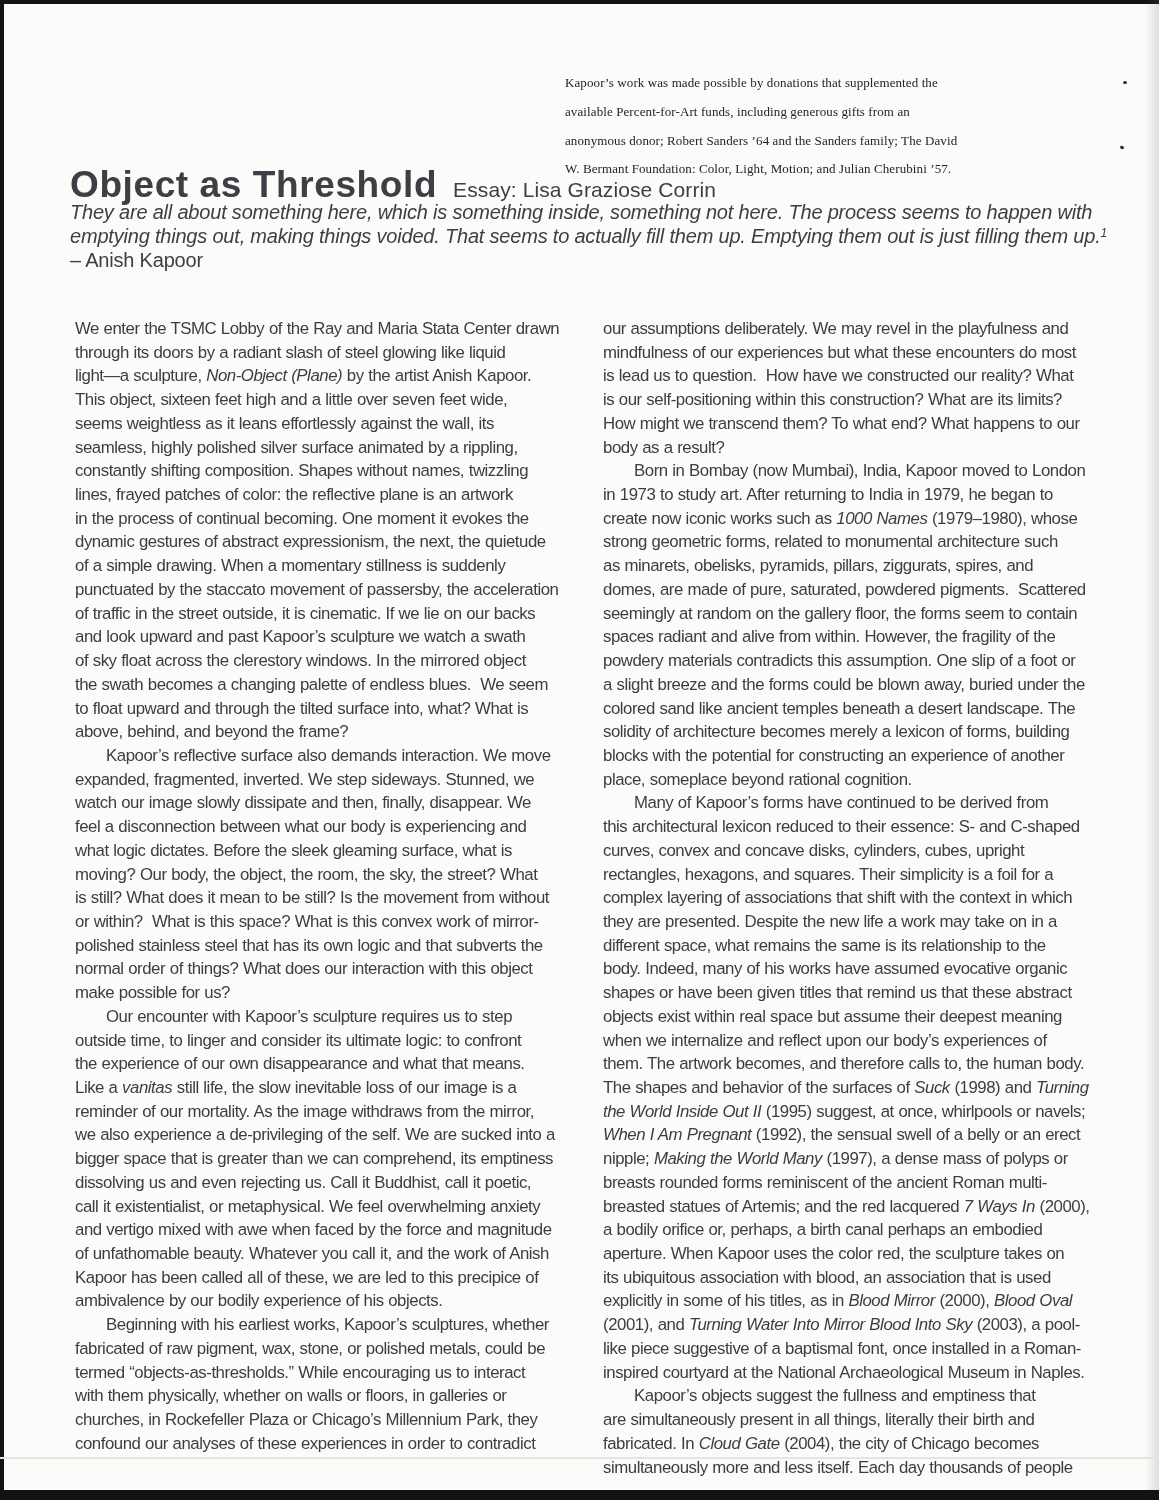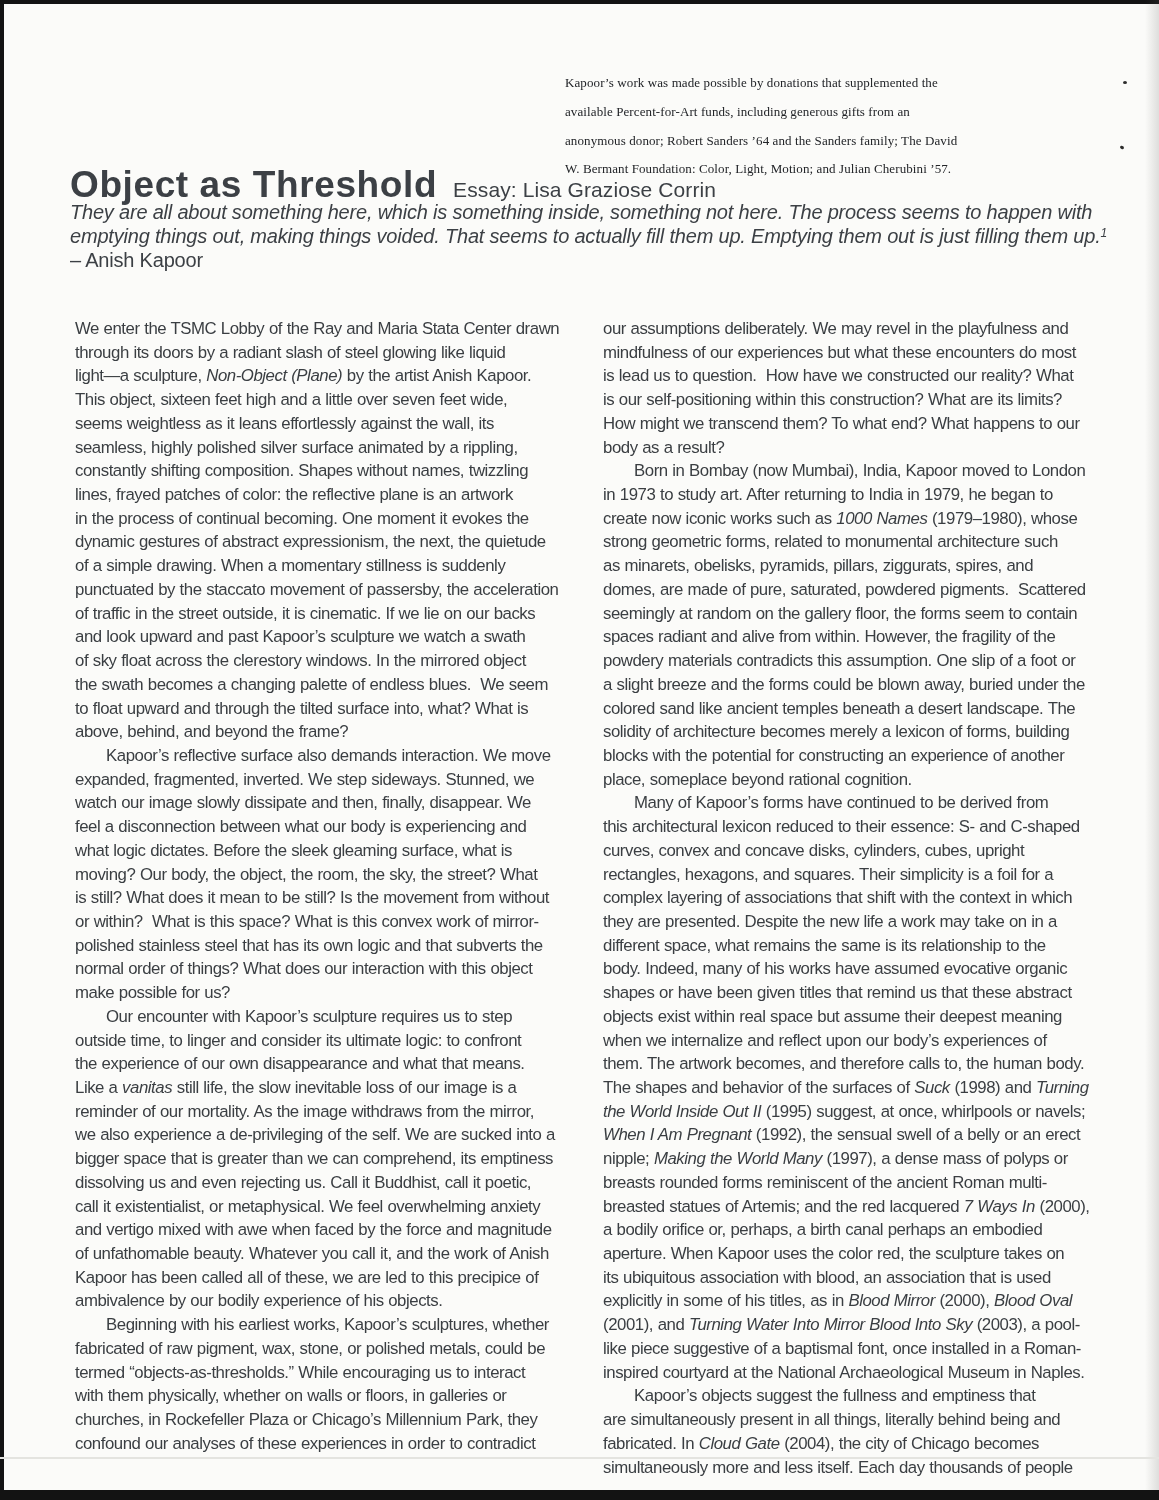--- a/index.html
+++ b/index.html
@@ -201,18 +201,18 @@
       <div class="line"><span>breasts rounded forms reminiscent of the ancient Roman multi-</span></div>
       <div class="line"><span>breasted statues of Artemis; and the red lacquered </span><i>7 Ways In</i><span> (2000),</span></div>
       <div class="line"><span>a bodily orifice or, perhaps, a birth canal perhaps an embodied</span></div>
       <div class="line"><span>aperture. When Kapoor uses the color red, the sculpture takes on</span></div>
       <div class="line"><span>its ubiquitous association with blood, an association that is used</span></div>
       <div class="line"><span>explicitly in some of his titles, as in </span><i>Blood Mirror</i><span> (2000), </span><i>Blood Oval</i></div>
       <div class="line"><span>(2001), and </span><i>Turning Water Into Mirror Blood Into Sky</i><span> (2003), a pool-</span></div>
       <div class="line"><span>like piece suggestive of a baptismal font, once installed in a Roman-</span></div>
       <div class="line"><span>inspired courtyard at the National Archaeological Museum in Naples.</span></div>
       <div class="line ind"><span>Kapoor’s objects suggest the fullness and emptiness that</span></div>
-      <div class="line"><span>are simultaneously present in all things, literally behind being and</span></div>
+      <div class="line"><span>are simultaneously present in all things, literally their birth and</span></div>
       <div class="line"><span>fabricated. In </span><i>Cloud Gate</i><span> (2004), the city of Chicago becomes</span></div>
       <div class="line"><span>simultaneously more and less itself. Each day thousands of people</span></div>
     </div>
 
 </div>
 
 </body></html>

